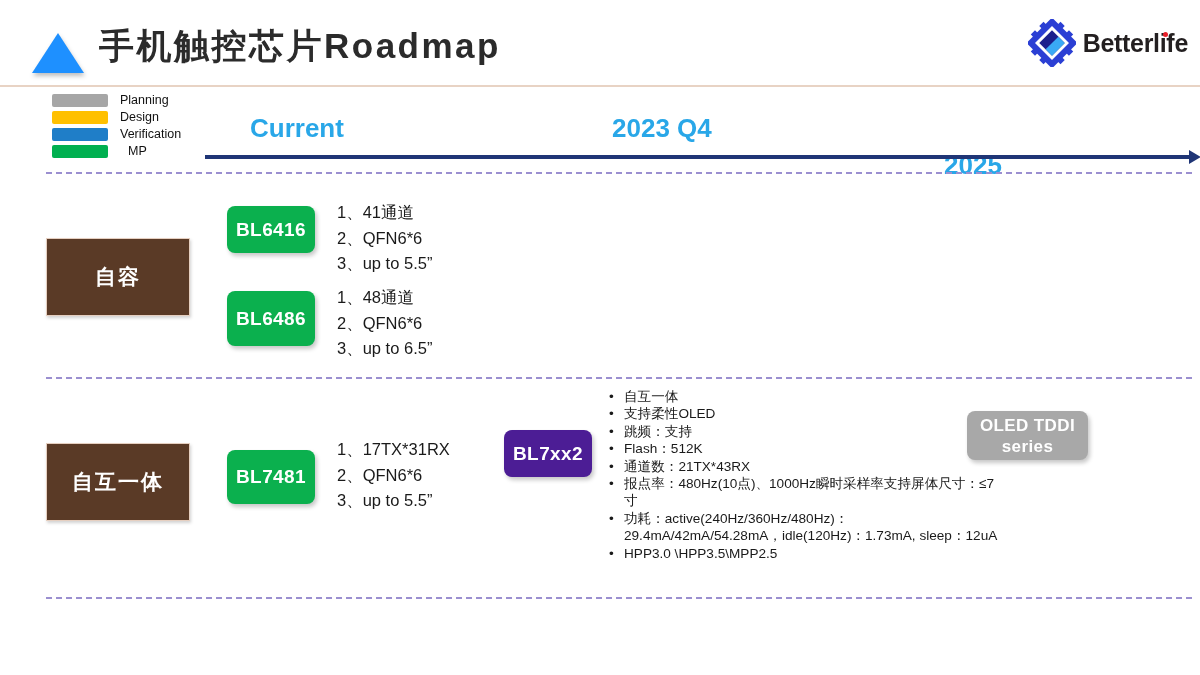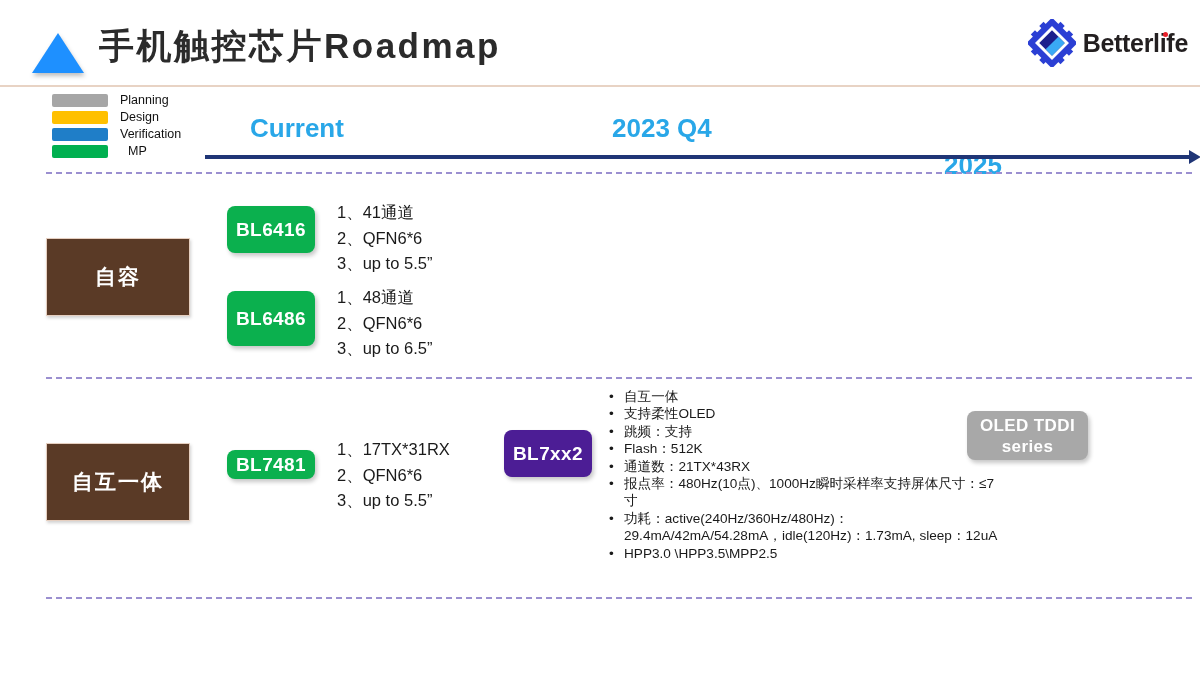--- a/index.html
+++ b/index.html
@@ -164,21 +164,21 @@
 
   <div class="chip green" style="left:227px;top:291px;width:88px;height:55px;">BL6486</div>
   <div class="speclist" style="left:337px;top:285px;">
     <div>1、48通道</div>
     <div>2、QFN6*6</div>
     <div>3、up to 6.5”</div>
   </div>
 
   <div class="cat" style="left:46px;top:443px;width:142px;height:76px;">自互一体</div>
 
-  <div class="chip green" style="left:227px;top:450px;width:88px;height:29px;">BL7481</div>
+  <div class="chip green" style="left:227px;top:450px;width:88px;height:54px;">BL7481</div>
   <div class="speclist" style="left:337px;top:437px;">
     <div>1、17TX*31RX</div>
     <div>2、QFN6*6</div>
     <div>3、up to 5.5”</div>
   </div>
 
   <div class="chip blue" style="left:504px;top:430px;width:88px;height:47px;">BL7xx2</div>
 
   <div class="bullets">
     <ul>

